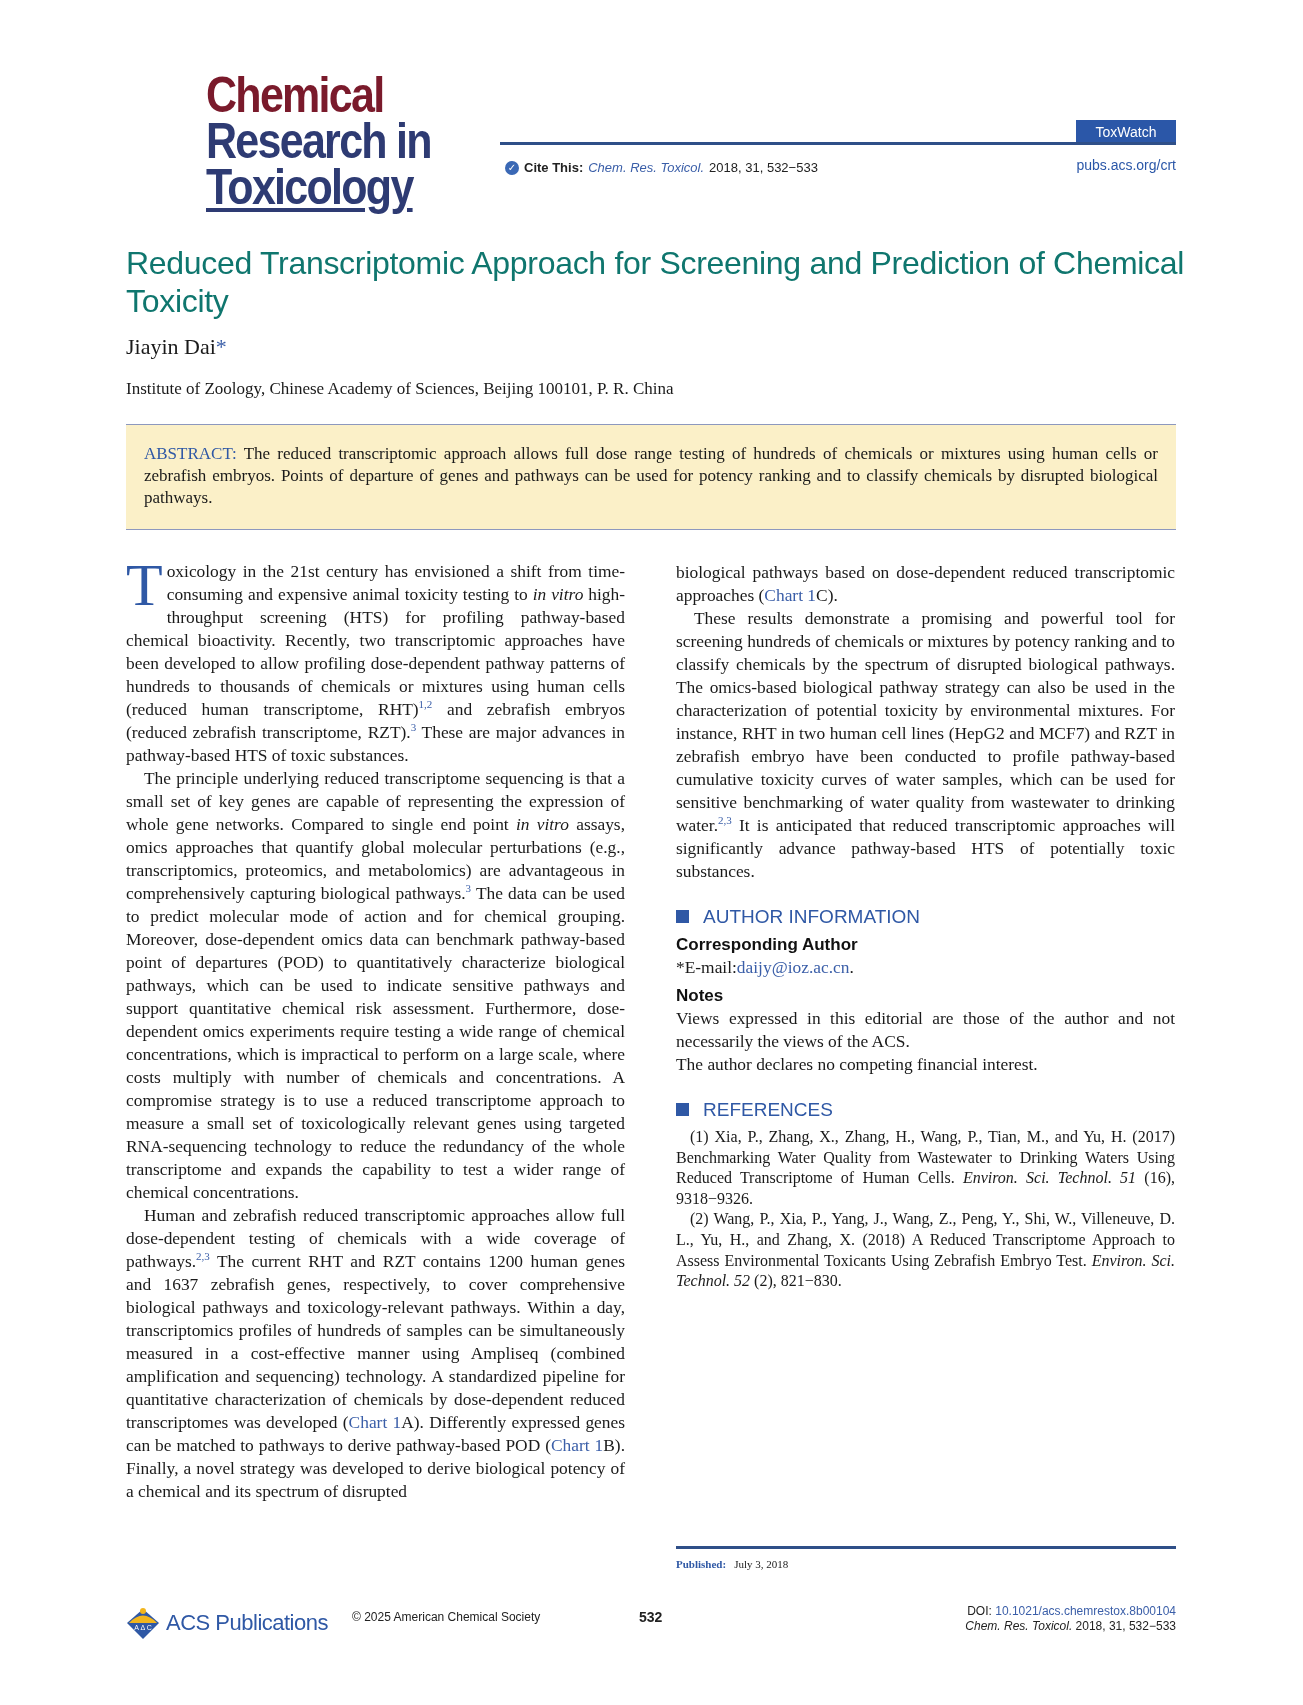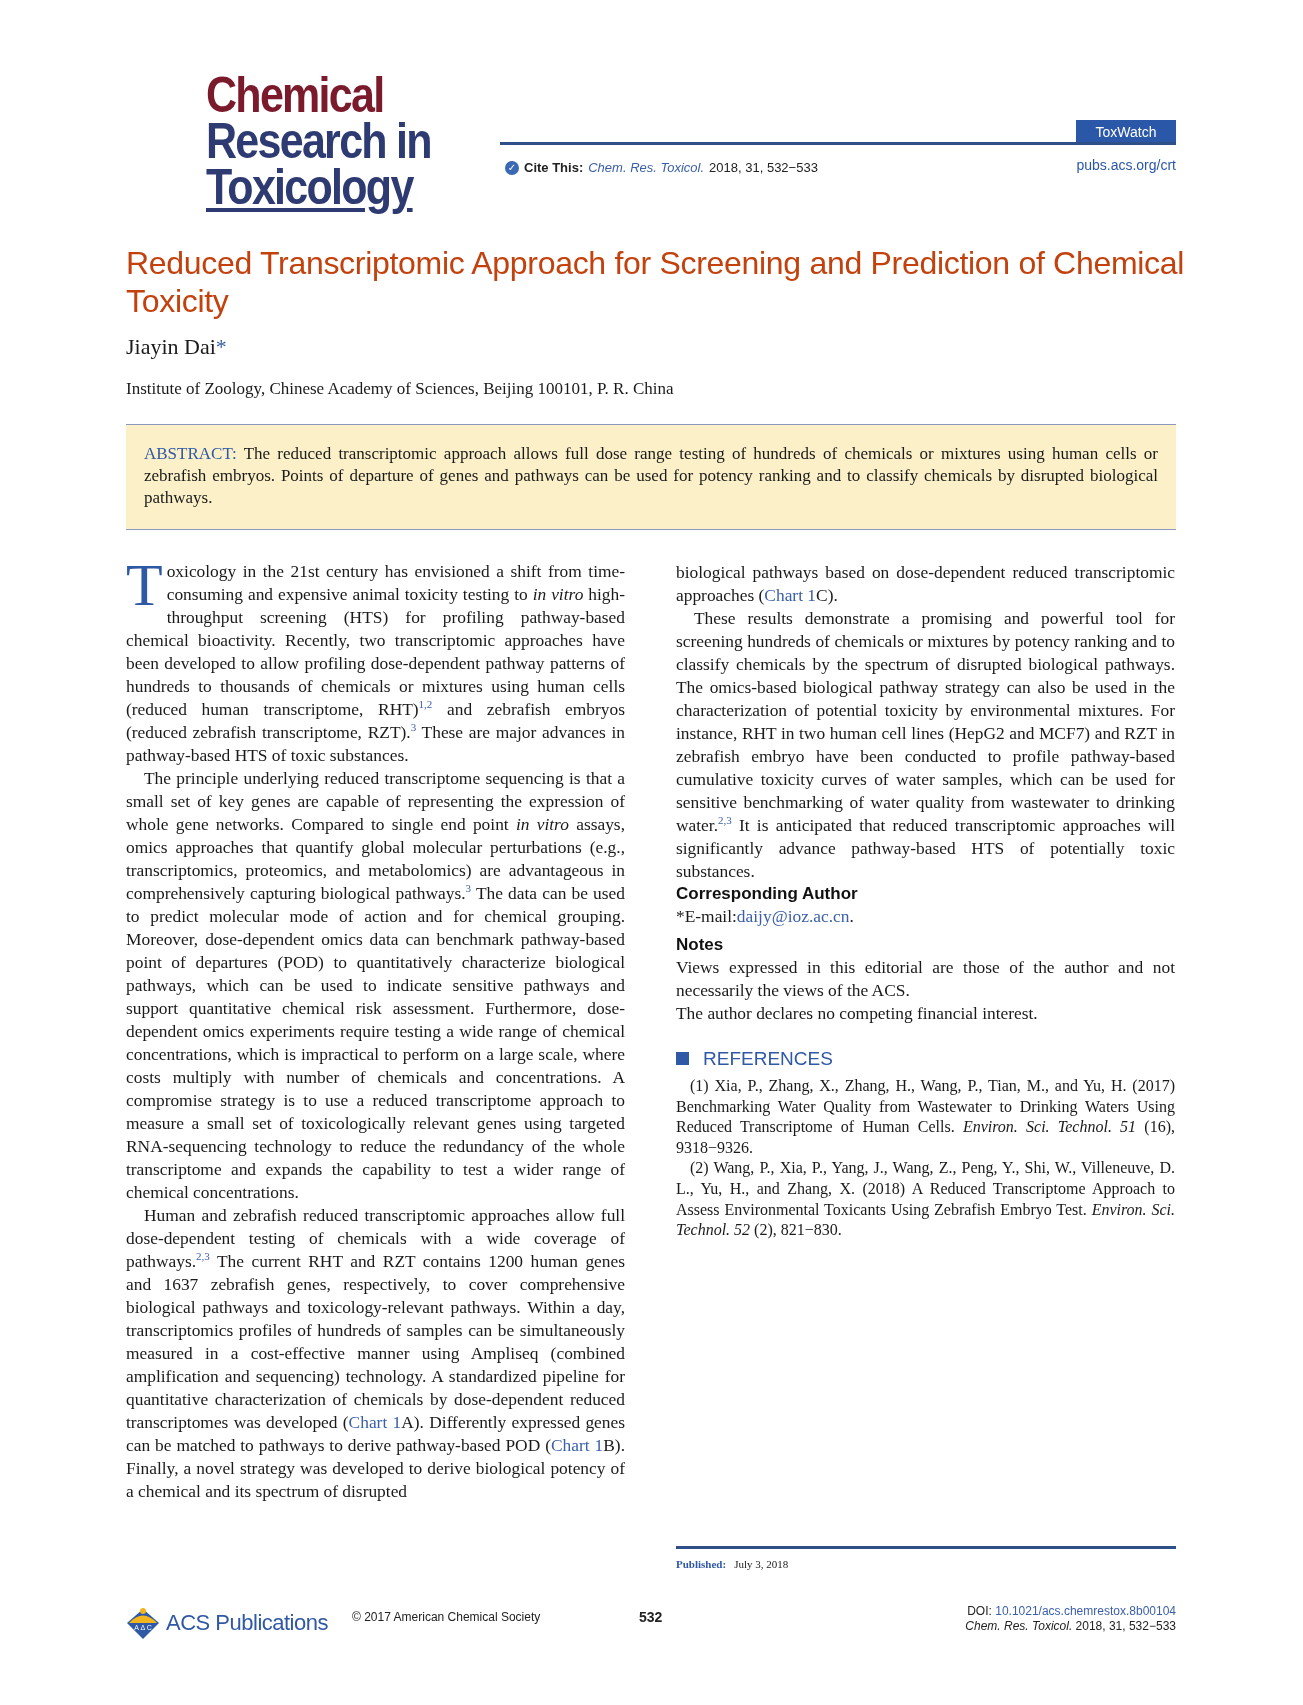--- a/index.html
+++ b/index.html
@@ -15,21 +15,21 @@
   
   .hdr-rule { position: absolute; left: 500px; top: 142px; width: 676px; height: 3px; background: #2f4f88; }
   .toxwatch { position: absolute; left: 1076px; top: 120px; width: 100px; height: 24px; background: #2b57a8; color: #fff; font-size: 14px; text-align: center; line-height: 24px; font-family: "Liberation Sans", sans-serif; }
   .cite { position: absolute; left: 505px; top: 160px; font-size: 13px; font-family: "Liberation Sans", sans-serif; color: #222; display: flex; align-items: center; gap: 5px; }
   .cite .check { width: 14px; height: 14px; border-radius: 50%; background: #3a68b5; color: #fff; font-size: 10px; line-height: 14px; text-align: center; display: inline-block; }
   .cite b { font-weight: bold; }
   .cite .j { color: #3a5ea8; font-style: italic; }
   .pubs { position: absolute; right: 127px; top: 157px; font-size: 14px; color: #2b57a8; font-family: Liberation Sans, sans-serif; }
 
   
-  .title { position: absolute; left: 126px; top: 244px; width: 1060px; font-family: "Liberation Sans", sans-serif; font-size: 32px; line-height: 38px; color: #c2410c; letter-spacing: -0.3px; }
+  .title { position: absolute; left: 126px; top: 244px; width: 1060px; font-family: "Liberation Sans", sans-serif; font-size: 32px; line-height: 38px; color: #0f766e; letter-spacing: -0.3px; }
   .author { position: absolute; left: 126px; top: 334px; font-size: 22px; font-family: "Liberation Serif", serif; }
   .author .star { color: #3a5ea8; }
   .affil { position: absolute; left: 126px; top: 379px; font-size: 17px; font-family: "Liberation Serif", serif; }
 
   
   .abstract { position: absolute; left: 126px; top: 424px; width: 1050px; height: 104px; background: #fbf0c8; border-top: 1px solid #8d98be; border-bottom: 1px solid #8d98be; }
   .abstract p { margin: 18px 18px 12px 18px; font-size: 17px; line-height: 22px; text-align: justify; font-family: "Liberation Serif", serif; }
   .abstract .lbl { color: #2f58a5; }
 
   
@@ -101,20 +101,24 @@
   <p><span>The principle underlying reduced transcriptome sequencing is that a small set of key genes are capable of representing the expression of whole gene networks. Compared to single end point </span><i>in vitro</i><span> assays, omics approaches that quantify global molecular perturbations (e.g., transcriptomics, proteomics, and metabolomics) are advantageous in comprehensively capturing biological pathways.</span><span class="sup">3</span><span> The data can be used to predict molecular mode of action and for chemical grouping. Moreover, dose-dependent omics data can benchmark pathway-based point of departures (POD) to quantitatively characterize biological pathways, which can be used to indicate sensitive pathways and support quantitative chemical risk assessment. Furthermore, dose-dependent omics experiments require testing a wide range of chemical concentrations, which is impractical to perform on a large scale, where costs multiply with number of chemicals and concentrations. A compromise strategy is to use a reduced transcriptome approach to measure a small set of toxicologically relevant genes using targeted RNA-sequencing technology to reduce the redundancy of the whole transcriptome and expands the capability to test a wider range of chemical concentrations.</span></p>
 
   <p><span>Human and zebrafish reduced transcriptomic approaches allow full dose-dependent testing of chemicals with a wide coverage of pathways.</span><span class="sup">2,3</span><span> The current RHT and RZT contains 1200 human genes and 1637 zebrafish genes, respectively, to cover comprehensive biological pathways and toxicology-relevant pathways. Within a day, transcriptomics profiles of hundreds of samples can be simultaneously measured in a cost-effective manner using Ampliseq (combined amplification and sequencing) technology. A standardized pipeline for quantitative characterization of chemicals by dose-dependent reduced transcriptomes was developed (</span><span class="link">Chart 1</span><span>A). Differently expressed genes can be matched to pathways to derive pathway-based POD (</span><span class="link">Chart 1</span><span>B). Finally, a novel strategy was developed to derive biological potency of a chemical and its spectrum of disrupted</span></p>
 </div>
 
 <div class="col right">
   <p class="plain"><span>biological pathways based on dose-dependent reduced transcriptomic approaches (</span><span class="link">Chart 1</span><span>C).</span></p>
 
   <p><span>These results demonstrate a promising and powerful tool for screening hundreds of chemicals or mixtures by potency ranking and to classify chemicals by the spectrum of disrupted biological pathways. The omics-based biological pathway strategy can also be used in the characterization of potential toxicity by environmental mixtures. For instance, RHT in two human cell lines (HepG2 and MCF7) and RZT in zebrafish embryo have been conducted to profile pathway-based cumulative toxicity curves of water samples, which can be used for sensitive benchmarking of water quality from wastewater to drinking water.</span><span class="sup">2,3</span><span> It is anticipated that reduced transcriptomic approaches will significantly advance pathway-based HTS of potentially toxic substances.</span></p>
 
+  <div class="sec-head">
+    <span class="sq"></span>
+    <span>AUTHOR INFORMATION</span>
+  </div>
   <p class="sub-head plain">Corresponding Author</p>
   <p class="plain"><span>*E-mail:</span><span class="link">daijy@ioz.ac.cn</span><span>.</span></p>
   <p class="sub-head plain" style="margin-top:6px;">Notes</p>
   <p class="plain">Views expressed in this editorial are those of the author and not necessarily the views of the ACS.</p>
   <p class="plain">The author declares no competing financial interest.</p>
 
   <div class="sec-head">
     <span class="sq"></span>
     <span>REFERENCES</span>
   </div>
@@ -132,19 +136,19 @@
 <div class="footer">
   <div class="acs-logo">
     <svg class="gem" viewBox="0 0 34 34" width="34" height="34">
       <polygon points="17,3 33,17 17,33 1,17" fill="#2f58a5"></polygon>
       <path d="M3,17 Q17,2 31,17 Z" fill="#f2b51d"></path>
       <circle cx="17" cy="5" r="3" fill="#f2b51d"></circle>
       <text x="17" y="24" font-size="7" fill="#ffffff" text-anchor="middle" font-family="Liberation Sans, sans-serif">A Δ C</text>
     </svg>
     <span class="word">ACS Publications</span>
   </div>
-  <div class="copyright">© 2017 American Chemical Society</div>
+  <div class="copyright">© 2025 American Chemical Society</div>
   <div class="pageno">532</div>
   <div class="doi">
     <div><span>DOI: </span><span class="v">10.1021/acs.chemrestox.8b00104</span></div>
     <div><i>Chem. Res. Toxicol.</i><span> 2018, 31, 532−533</span></div>
   </div>
 </div>
 
 </body></html>

